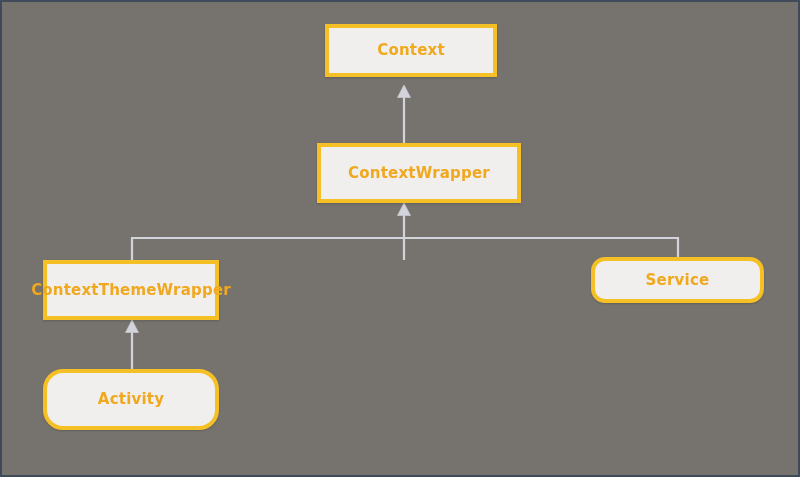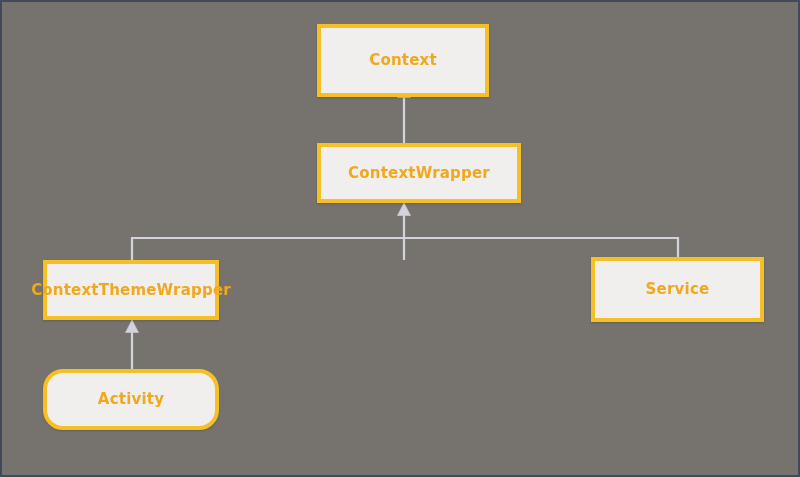--- a/index.html
+++ b/index.html
@@ -39,25 +39,25 @@
   .node-label {
     color: #f0a81e;
     font-weight: bold;
     font-size: 15px;
     letter-spacing: 0.2px;
     line-height: 1;
     white-space: nowrap;
     text-align: center;
   }
   
-  #node-context          { left: 315px; top:  22px; width: 172px; height: 73px; }
+  #node-context          { left: 323px; top:  22px; width: 172px; height: 53px; }
   #node-contextwrapper   { left: 315px; top: 141px; width: 204px; height: 60px; }
   #node-contextthemewrapper { left: 41px;  top: 258px; width: 176px; height: 60px; }
   #node-application      { left: 315px; top: 258px; width: 174px; height: 61px; }
-  #node-service          { left: 589px; top: 255px; width: 173px; height: 65px; }
+  #node-service          { left: 589px; top: 255px; width: 173px; height: 46px; border-radius: 14px; }
   #node-activity         { left: 41px;  top: 367px; width: 176px; height: 61px; border-radius: 20px; }
 </style>
 </head>
 <body>
 
 <div id="canvas">
 
   <svg id="edges" viewBox="0 0 800 477" width="800" height="477" xmlns="http://www.w3.org/2000/svg">
     <defs>
       <marker id="uml-arrow" viewBox="0 0 12 12" refX="6" refY="11" markerWidth="12" markerHeight="12" orient="auto-start-reverse">

